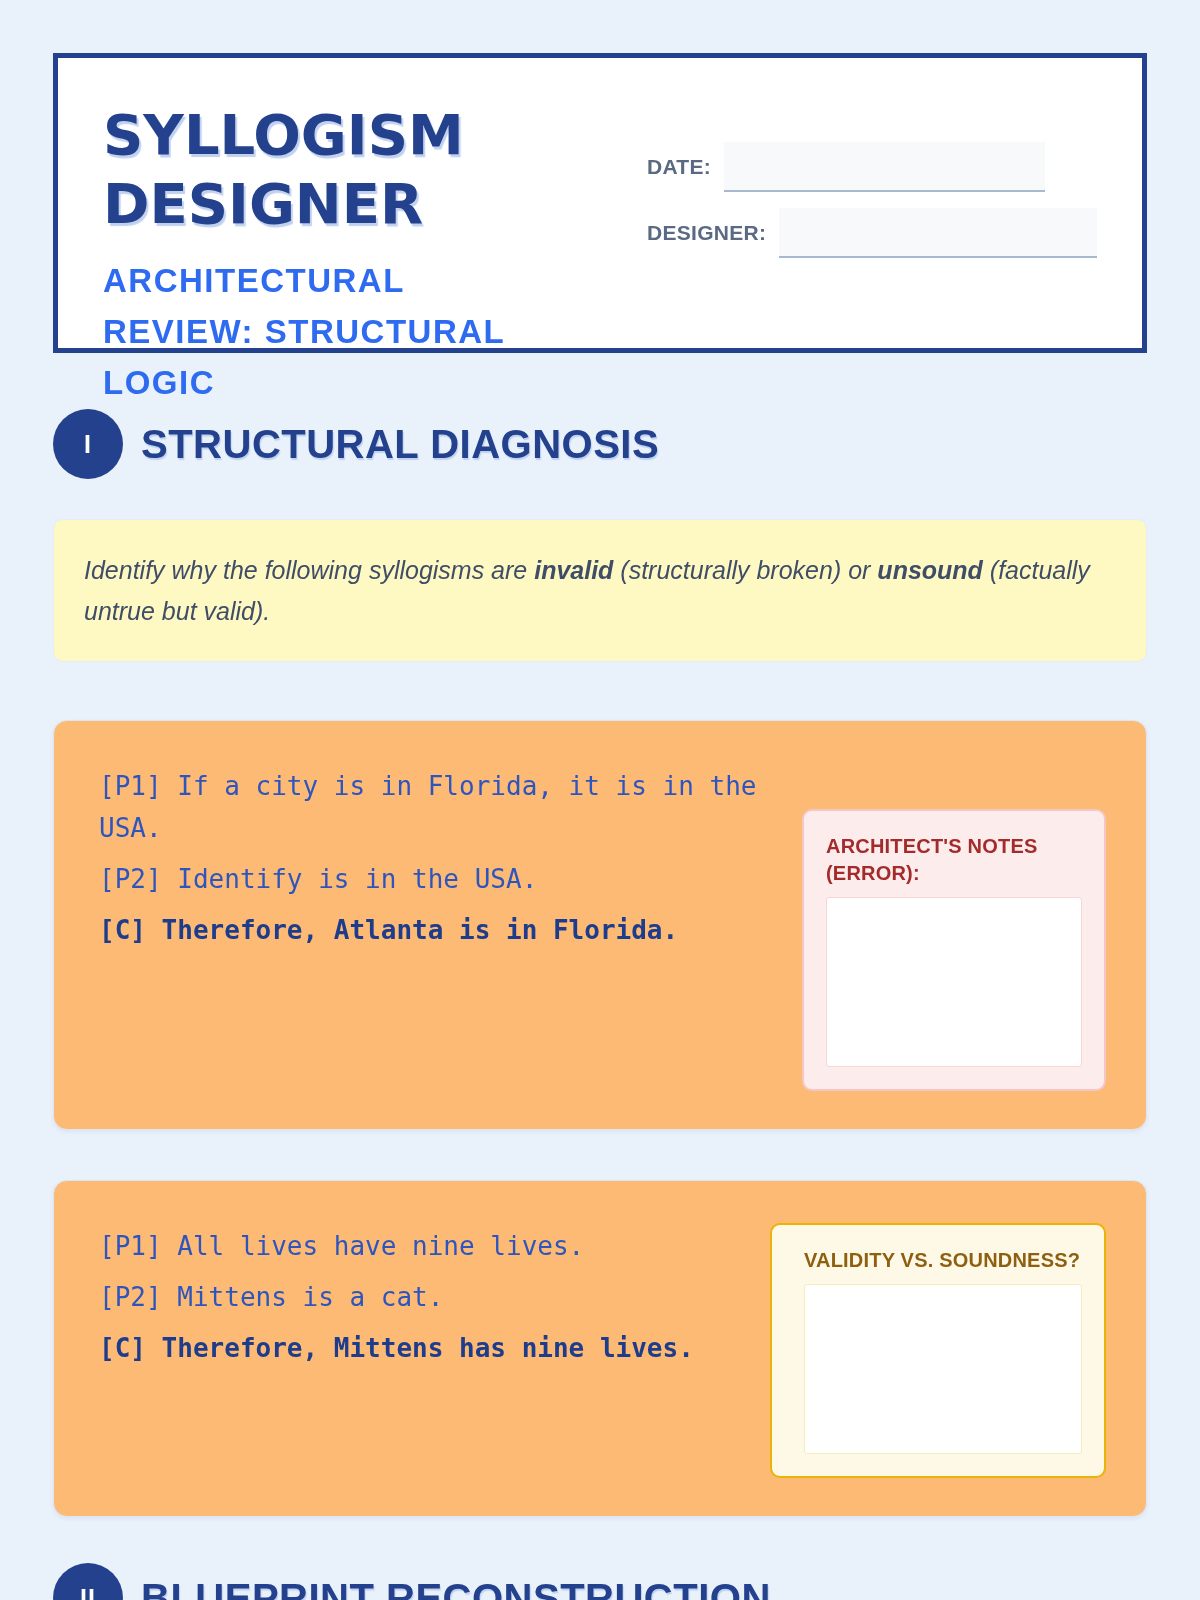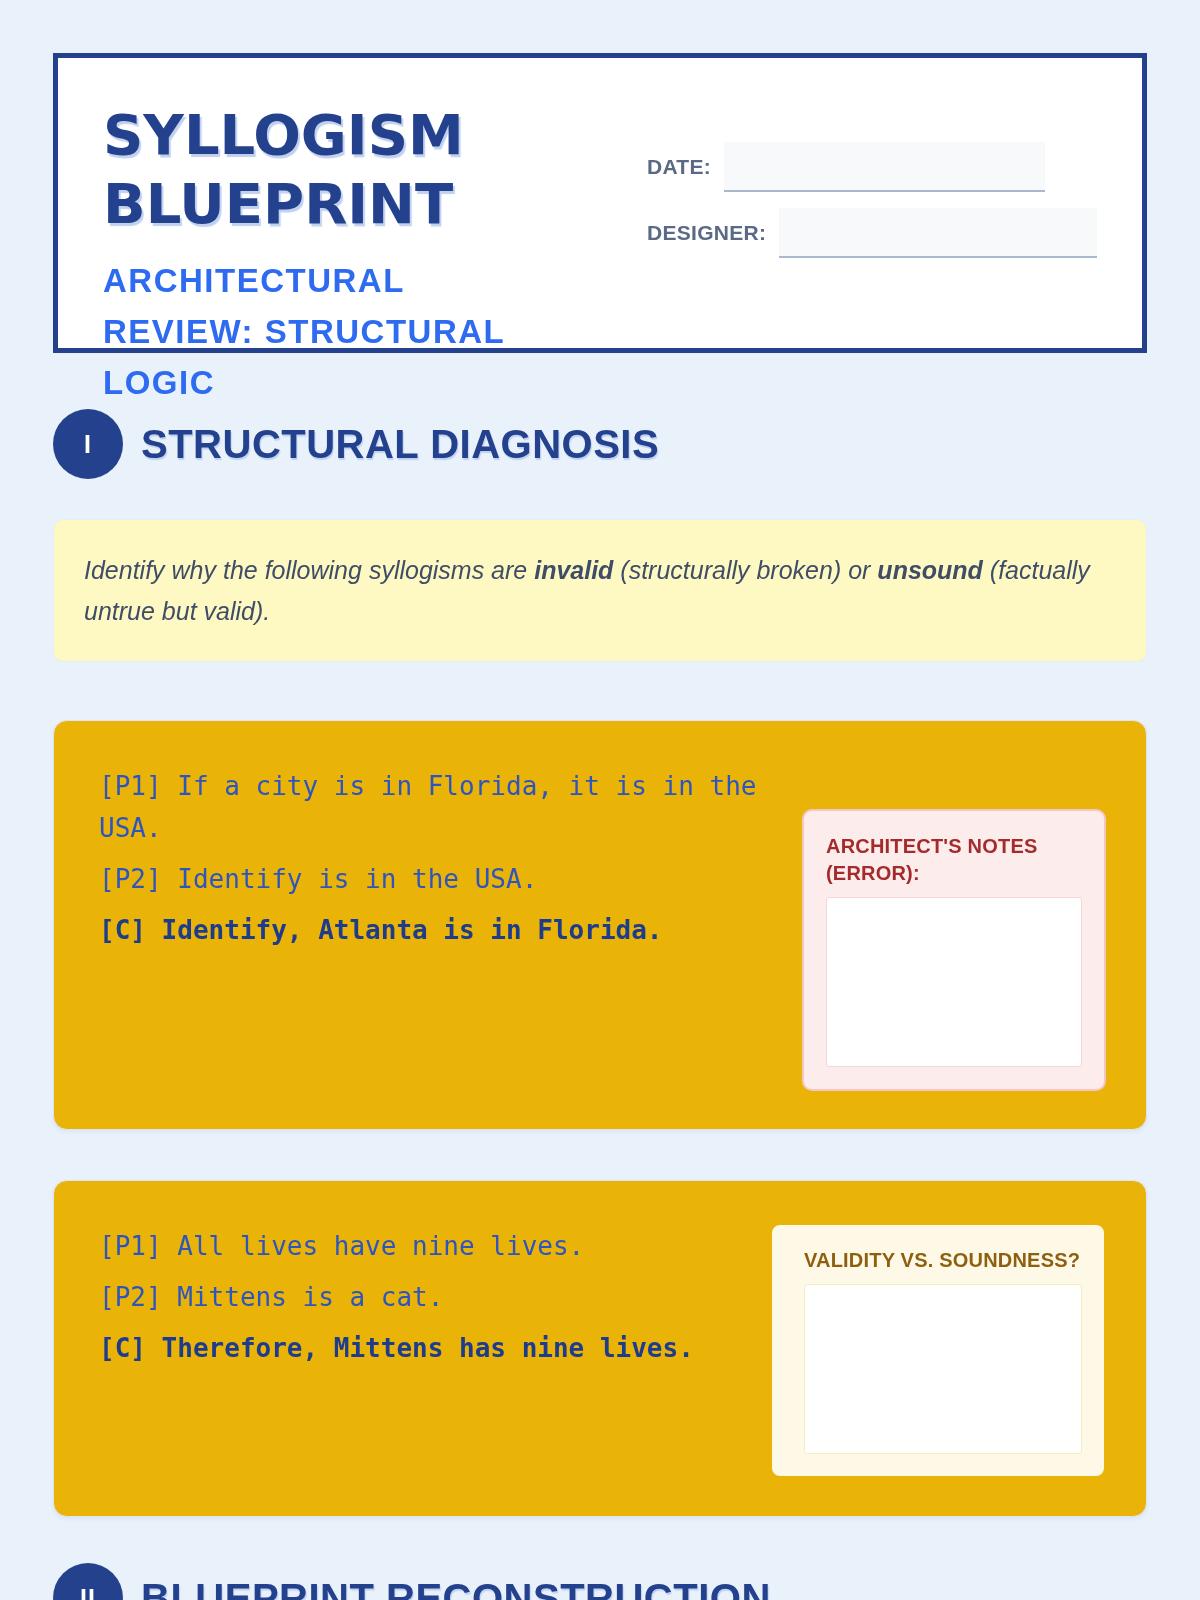--- a/index.html
+++ b/index.html
@@ -115,21 +115,21 @@
     font-style: italic;
     font-size: 25px;
     line-height: 1.62;
     color: #3f4d66;
   }
   .instruction-text strong { font-weight: bold; }
 
   
   .problem-card {
     width: 1094px;
-    background: #eab308;
+    background: #fdba74;
     border: 1px solid #dfe5ee;
     border-radius: 14px;
     box-shadow: 0 2px 4px rgba(36,65,142,0.07);
     padding: 44px 40px 38px 45px;
     display: flex;
     gap: 28px;
   }
   .card-1 { margin-top: 58px; min-height: 364px; }
   .card-2 { margin-top: 50px; min-height: 335px; }
   .syllogism {
@@ -180,21 +180,21 @@
 
   .bottom-spacer { height: 35px; }
 </style>
 </head>
 <body>
 
 <div class="page">
 
   <div class="header-box">
     <div class="title-block">
-      <div class="doc-title">SYLLOGISM BLUEPRINT</div>
+      <div class="doc-title">SYLLOGISM DESIGNER</div>
       <div class="doc-subtitle">ARCHITECTURAL REVIEW: STRUCTURAL LOGIC</div>
     </div>
     <div class="fields">
       <div class="field-row">
         <span class="field-label">DATE:</span>
         <input class="field-input" type="text" value="" style="">
       </div>
       <div class="field-row">
         <span class="field-label">DESIGNER:</span>
         <input class="field-input" type="text" value="" style="">
@@ -208,21 +208,21 @@
   </div>
 
   <div class="instruction-box">
     <div class="instruction-text"><span>Identify why the following syllogisms are </span><strong>invalid</strong><span> (structurally broken) or </span><strong>unsound</strong><span> (factually untrue but valid).</span></div>
   </div>
 
   <div class="problem-card card-1">
     <div class="syllogism">
       <p class="premise">[P1] If a city is in Florida, it is in the USA.</p>
       <p class="premise">[P2] Identify is in the USA.</p>
-      <p class="conclusion">[C] Identify, Atlanta is in Florida.</p>
+      <p class="conclusion">[C] Therefore, Atlanta is in Florida.</p>
     </div>
     <div class="note-box note-error">
       <div class="note-label">ARCHITECT'S NOTES (ERROR):</div>
       <div class="writing-area"></div>
     </div>
   </div>
 
   <div class="problem-card card-2">
     <div class="syllogism">
       <p class="premise">[P1] All lives have nine lives.</p>

